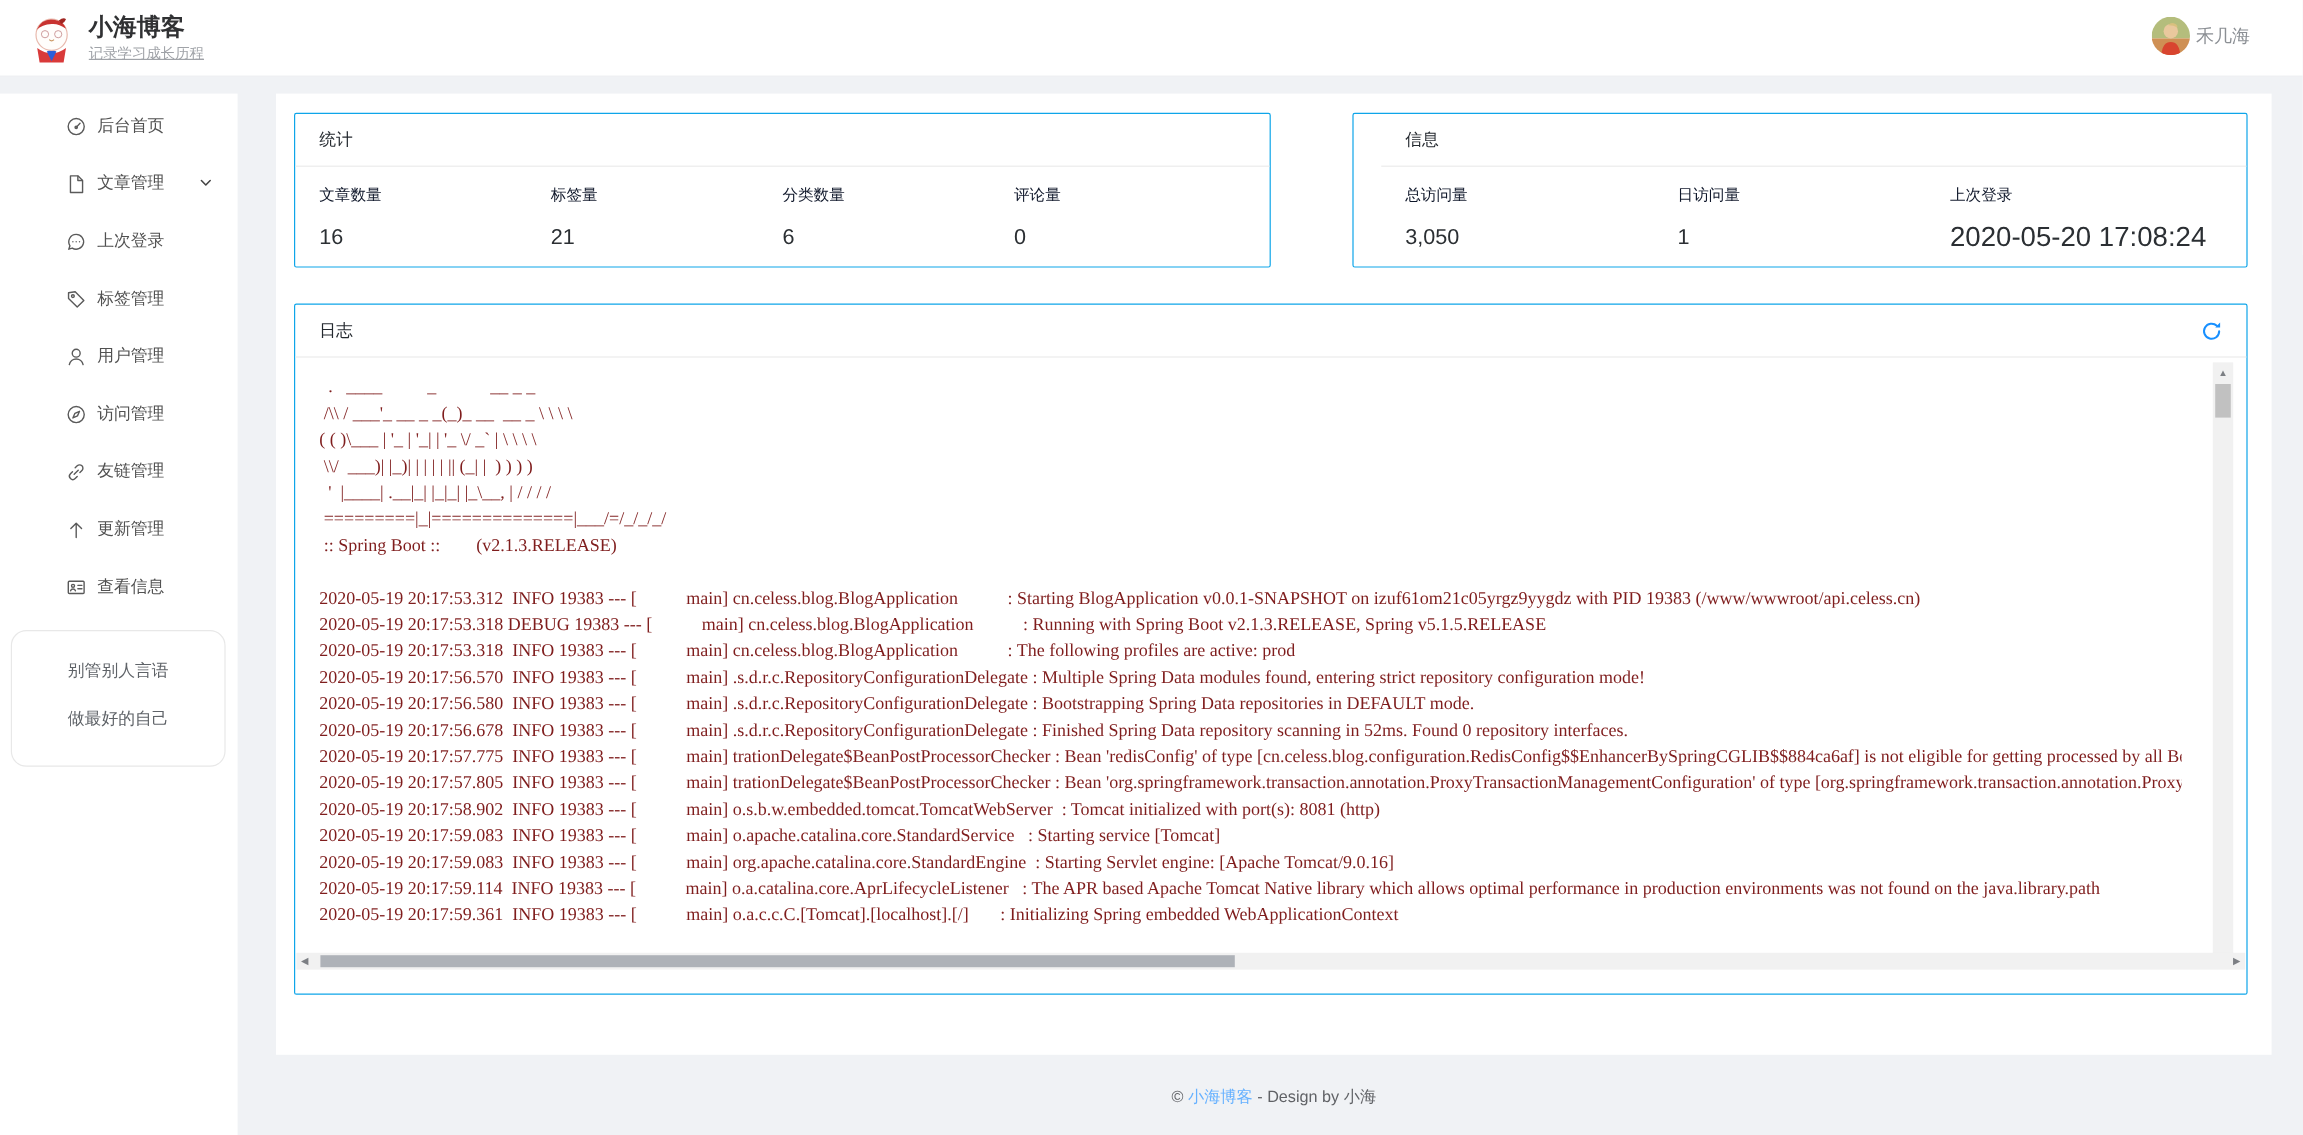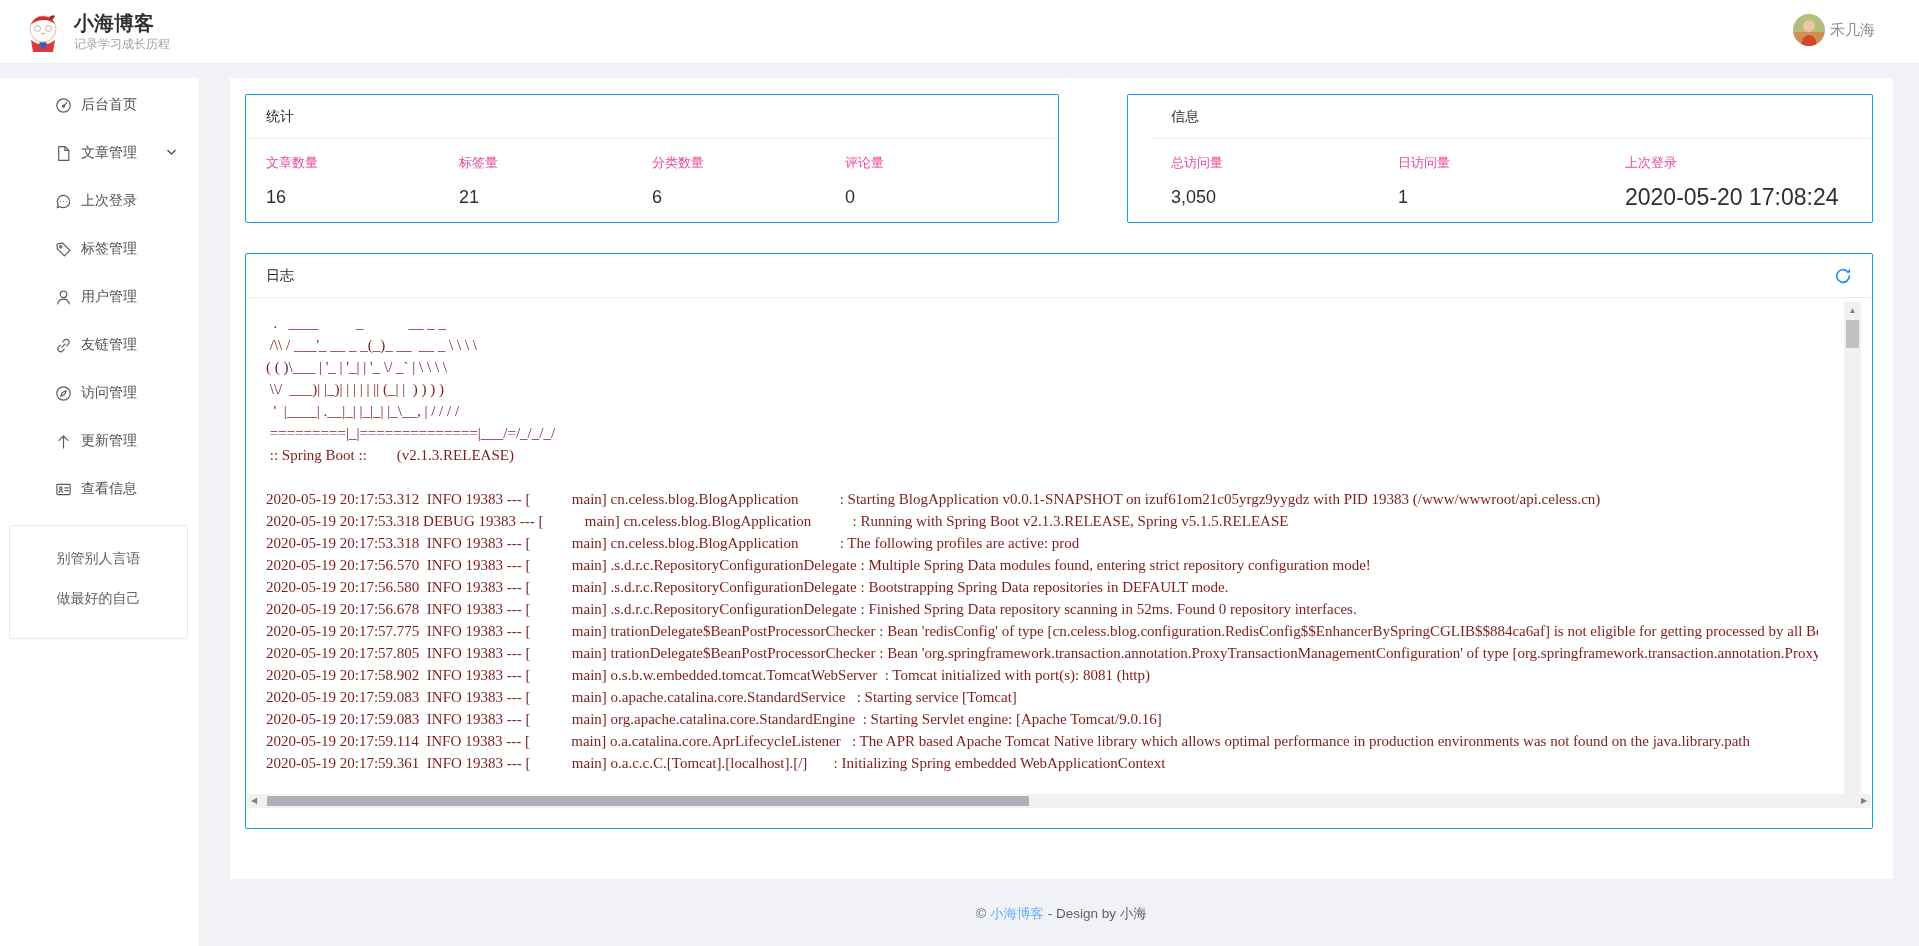--- a/index.html
+++ b/index.html
@@ -6,47 +6,47 @@
   html,body { width:1919px; height:946px; }
   body { font-family:"Liberation Sans","DejaVu Sans",sans-serif; background:#f0f2f5; color:#333; overflow:hidden; }
   .page { position:relative; width:1919px; height:946px; }
 
   
   .header { position:absolute; top:0; left:0; width:1919px; height:64px; background:#fff; border-bottom:1px solid #ebedf0; z-index:5; }
   .logo-wrap { position:absolute; left:22px; top:11px; display:flex; align-items:center; cursor:pointer; }
   .logo-img { width:42px; height:42px; }
   .logo-text { margin-left:10px; }
   .logo-title { font-size:20px; font-weight:700; color:#303133; line-height:22px; }
-  .logo-sub { font-size:12px; color:#a0a3a8; margin-top:2px; }
+  .logo-sub { font-size:12px; color:#a0a3a8; margin-top:2px;text-decoration:underline; }
   .user-wrap { position:absolute; right:44px; top:14px; display:flex; align-items:center; cursor:pointer; }
   .user-avatar { width:32px; height:32px; border-radius:50%; overflow:hidden; flex:0 0 auto; }
   .user-name { margin-left:5px; font-size:15px; color:#8b8f94; }
 
   
   .sidebar { position:absolute; top:78px; left:0; width:198px; height:868px; background:#fff; }
   .menu { padding-top:3px;padding-left:30px; }
   .menu-item { position:relative; height:48px; display:flex; align-items:center; padding-left:25px; font-size:14px; color:#515151; cursor:pointer; }
   .mi-icon { width:17px; height:17px; display:inline-flex; margin-right:9px; }
   .mi-icon svg { width:17px; height:17px; }
   .mi-chevron { position:absolute; right:20px; top:17px; width:13px; height:13px; }
   .mi-chevron svg { width:13px; height:13px; }
-  .motto-box { position:absolute; left:9px; top:447px; width:179px; height:114px; border:1px solid #e8e8e8; border-radius:2px; text-align:center; padding-top:12px; }
+  .motto-box { position:absolute; left:9px; top:447px; width:179px; height:114px; border:1px solid #e8e8e8; border-radius:13px; text-align:center; padding-top:12px; }
   .motto-line { font-size:14px; color:#5f6368; line-height:40px; }
 
   
   .main { position:absolute; left:230px; top:78px; width:1663px; height:801px; background:#fff; }
   .card { position:absolute; background:#fff; border:1px solid #0ea5e9; border-radius:2px; }
   .card-head { height:44px; line-height:43px; padding:0 20px; border-bottom:1px solid #ececec; font-size:14px; font-weight:500; color:#24292f; display:flex; justify-content:space-between; align-items:center; }
   .card-stats { left:15px; top:16px; width:814px; height:129px; }
   .card-info  { left:897px; top:16px; width:746px; height:129px;padding-left:23px; }
   .card-log   { left:15px; top:175px; width:1628px; height:576px; }
 
   .stat-body { display:flex; padding:15px 20px 0 20px; }
   .stat-col { flex:1 1 0; min-width:0; }
-  .stat-label { font-size:13px; color:#ec4899; margin-bottom:9px; }
+  .stat-label { font-size:13px; color:#0f172a; margin-bottom:9px; }
   .stat-value { font-size:18px; color:#2b2f33; line-height:32px; white-space:nowrap; }
   .stat-value.small { font-size:23px; }
 
   .refresh-btn { width:18px; height:18px; cursor:pointer; display:inline-flex; }
   .refresh-btn svg { width:18px; height:18px; }
 
   
   .log-body { position:absolute; top:45px; left:0; right:0; bottom:0; overflow:hidden; }
   .log-pre { margin:0; padding:13px 0 0 20px; width:1572px; height:478px; overflow:hidden;
              font-family:Liberation Serif, serif; font-size:15px; line-height:22px;
@@ -155,35 +155,35 @@
             <svg viewBox="0 0 16 16">
               <circle cx="8" cy="5" r="3.1" fill="none" stroke="#5a5a5a" stroke-width="1.1" stroke-linecap="round" stroke-linejoin="round"></circle>
               <path d="M2.6 14 a5.5 5.5 0 0 1 10.8 0" fill="none" stroke="#5a5a5a" stroke-width="1.1" stroke-linecap="round" stroke-linejoin="round"></path>
             </svg>
           </span>
           <span class="mi-label">用户管理</span>
         </div>
         <div class="menu-item">
           <span class="mi-icon">
             <svg viewBox="0 0 16 16">
+              <circle cx="8" cy="8" r="6.3" fill="none" stroke="#5a5a5a" stroke-width="1.1" stroke-linecap="round" stroke-linejoin="round"></circle>
+              <path d="M10.6 5.4 L9 9 L5.4 10.6 L7 7 Z" fill="none" stroke="#5a5a5a" stroke-width="1.1" stroke-linecap="round" stroke-linejoin="round"></path>
+            </svg>
+          </span>
+          <span class="mi-label">访问管理</span>
+        </div>
+        <div class="menu-item">
+          <span class="mi-icon">
+            <svg viewBox="0 0 16 16">
               <path d="M6.4 9.6 L9.6 6.4" fill="none" stroke="#5a5a5a" stroke-width="1.1" stroke-linecap="round" stroke-linejoin="round"></path>
               <path d="M7.2 4.6 L8.8 3 a2.6 2.6 0 0 1 3.7 3.7 L10.9 8.3" fill="none" stroke="#5a5a5a" stroke-width="1.1" stroke-linecap="round" stroke-linejoin="round"></path>
               <path d="M8.8 11.4 L7.2 13 a2.6 2.6 0 0 1 -3.7 -3.7 L5.1 7.7" fill="none" stroke="#5a5a5a" stroke-width="1.1" stroke-linecap="round" stroke-linejoin="round"></path>
             </svg>
           </span>
           <span class="mi-label">友链管理</span>
-        </div>
-        <div class="menu-item">
-          <span class="mi-icon">
-            <svg viewBox="0 0 16 16">
-              <circle cx="8" cy="8" r="6.3" fill="none" stroke="#5a5a5a" stroke-width="1.1" stroke-linecap="round" stroke-linejoin="round"></circle>
-              <path d="M10.6 5.4 L9 9 L5.4 10.6 L7 7 Z" fill="none" stroke="#5a5a5a" stroke-width="1.1" stroke-linecap="round" stroke-linejoin="round"></path>
-            </svg>
-          </span>
-          <span class="mi-label">访问管理</span>
         </div>
         <div class="menu-item">
           <span class="mi-icon">
             <svg viewBox="0 0 16 16">
               <path d="M8 14 V3.2" fill="none" stroke="#5a5a5a" stroke-width="1.1" stroke-linecap="round" stroke-linejoin="round"></path>
               <path d="M3.8 7 L8 2.8 L12.2 7" fill="none" stroke="#5a5a5a" stroke-width="1.1" stroke-linecap="round" stroke-linejoin="round"></path>
             </svg>
           </span>
           <span class="mi-label">更新管理</span>
         </div>

